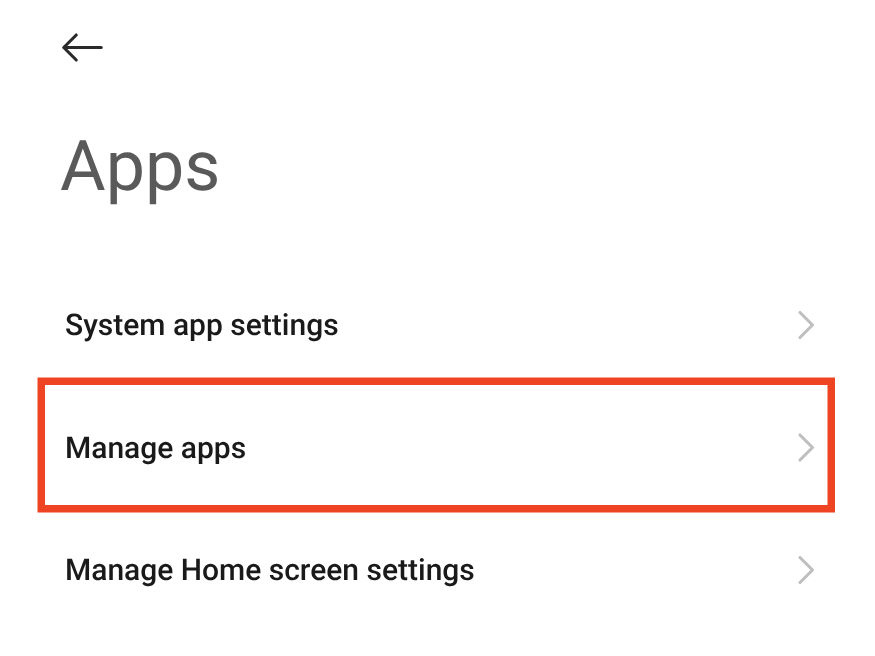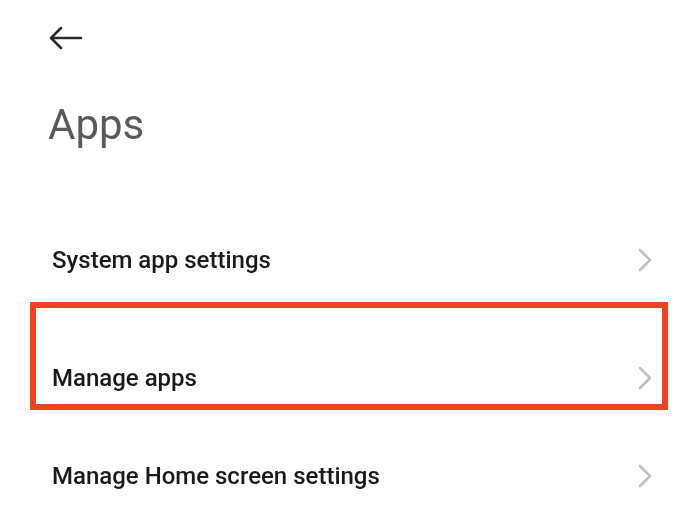--- a/index.html
+++ b/index.html
@@ -22,21 +22,21 @@
       width: 36px;
       height: 28px;
       display: flex;
       align-items: center;
       justify-content: center;
     }
     .page-title {
       position: absolute;
       top: 100px;
       left: 48px;
-      font-size: 42px;
+      font-size: 56px;
       font-weight: 400;
       color: #5a5a5a;
     }
     .list {
       position: absolute;
       top: 218px;
       left: 0;
       right: 0;
       text-align: center;
     }
@@ -78,21 +78,21 @@
 
 <div class="list">
 
   <div class="list-item">
     <span class="list-item-label">System app settings</span>
     <svg class="chevron" width="14" height="24" viewBox="0 0 14 24" fill="none">
       <path d="M2 2 L12 12 L2 22" stroke="#bfbfbf" stroke-width="2.5" stroke-linecap="round" stroke-linejoin="round"></path>
     </svg>
   </div>
 
-  <div class="list-item" style="padding-top:62px;padding-bottom:42px;">
+  <div class="list-item" style="padding-top:42px;padding-bottom:42px;">
     <span class="list-item-label">Manage apps</span>
     <svg class="chevron" width="14" height="24" viewBox="0 0 14 24" fill="none">
       <path d="M2 2 L12 12 L2 22" stroke="#bfbfbf" stroke-width="2.5" stroke-linecap="round" stroke-linejoin="round"></path>
     </svg>
   </div>
 
   <div class="list-item">
     <span class="list-item-label">Manage Home screen settings</span>
     <svg class="chevron" width="14" height="24" viewBox="0 0 14 24" fill="none">
       <path d="M2 2 L12 12 L2 22" stroke="#bfbfbf" stroke-width="2.5" stroke-linecap="round" stroke-linejoin="round"></path>

